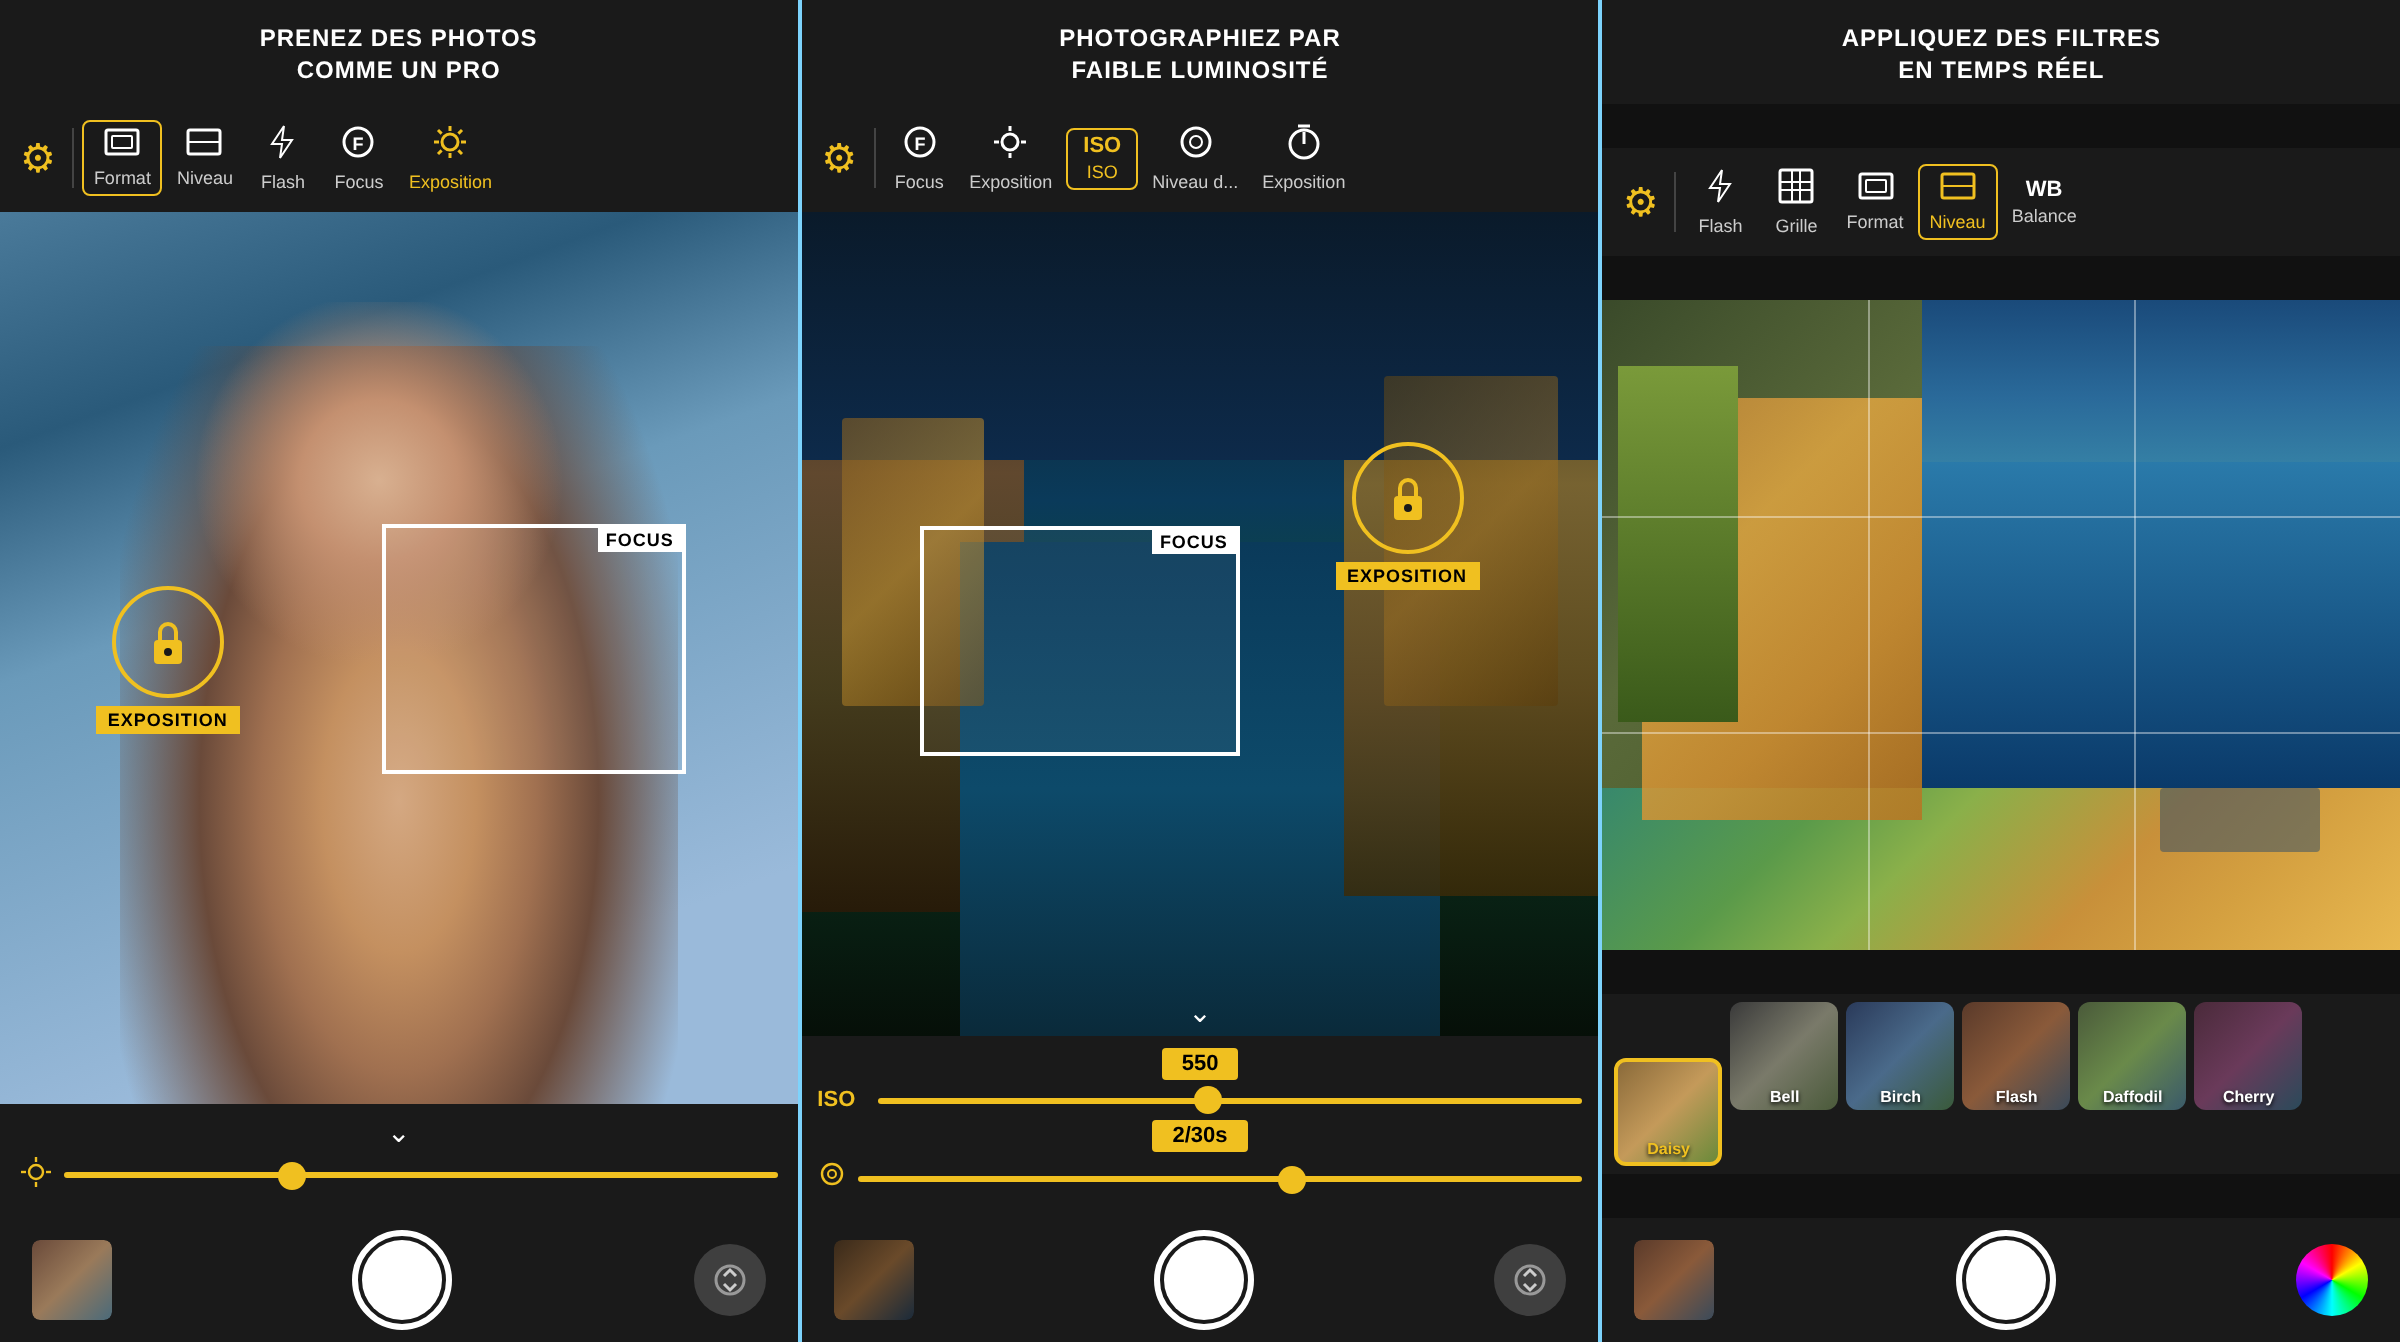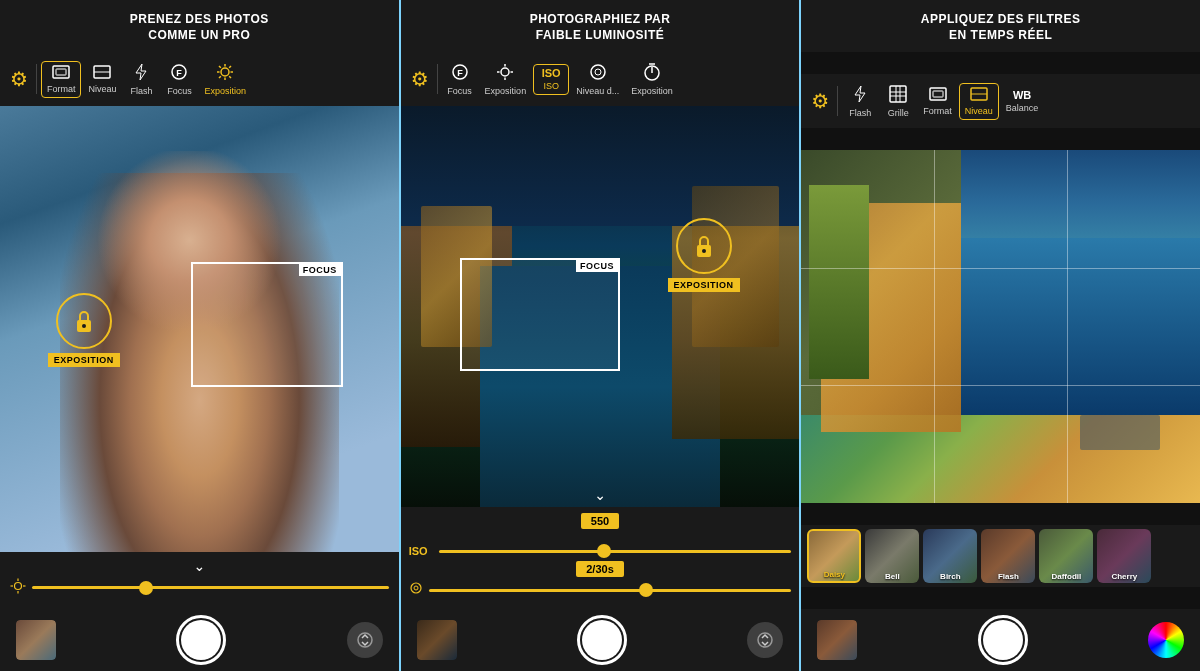--- a/index.html
+++ b/index.html
@@ -244,21 +244,21 @@
 
     
     .iso-controls {
       background: #1a1a1a;
       padding: 6px 8px;
     }
 
     .iso-value-row {
       display: flex;
       justify-content: center;
-      margin-bottom: 16px;
+      margin-bottom: 4px;
     }
 
     .iso-value-box {
       background: #f0c020;
       color: #000;
       font-size: 11px;
       font-weight: 700;
       padding: 2px 10px;
       border-radius: 2px;
     }
@@ -328,21 +328,21 @@
       text-align: center;
       font-size: 8px;
       color: #fff;
       font-weight: 600;
       text-shadow: 0 1px 2px #000;
     }
 
     .filter-name.yellow { color: #f0c020; }
 
     
-    .ft-daisy { background: linear-gradient(135deg, #8a6a3a, #c49a5a, #6a8a3a); }
+    .ft-daisy { background: linear-gradient(135deg, #8a6a3a, #c49a5a, #6a8a3a); margin-top: 28px; }
     .ft-birch { background: linear-gradient(135deg, #3a3a3a, #7a7a6a, #4a5a3a); }
     .ft-bell { background: linear-gradient(135deg, #2a3a5a, #4a6a8a, #3a5a3a); }
     .ft-aspen { background: linear-gradient(135deg, #5a3a2a, #8a5a3a, #3a4a5a); }
     .ft-daffodil { background: linear-gradient(135deg, #4a5a3a, #6a8a4a, #3a5a6a); padding-left: 36px; }
     .ft-cherry { background: linear-gradient(135deg, #4a2a3a, #6a3a5a, #2a4a5a); }
 
     
     .p3-bottom {
       background: #1a1a1a;
       display: flex;

